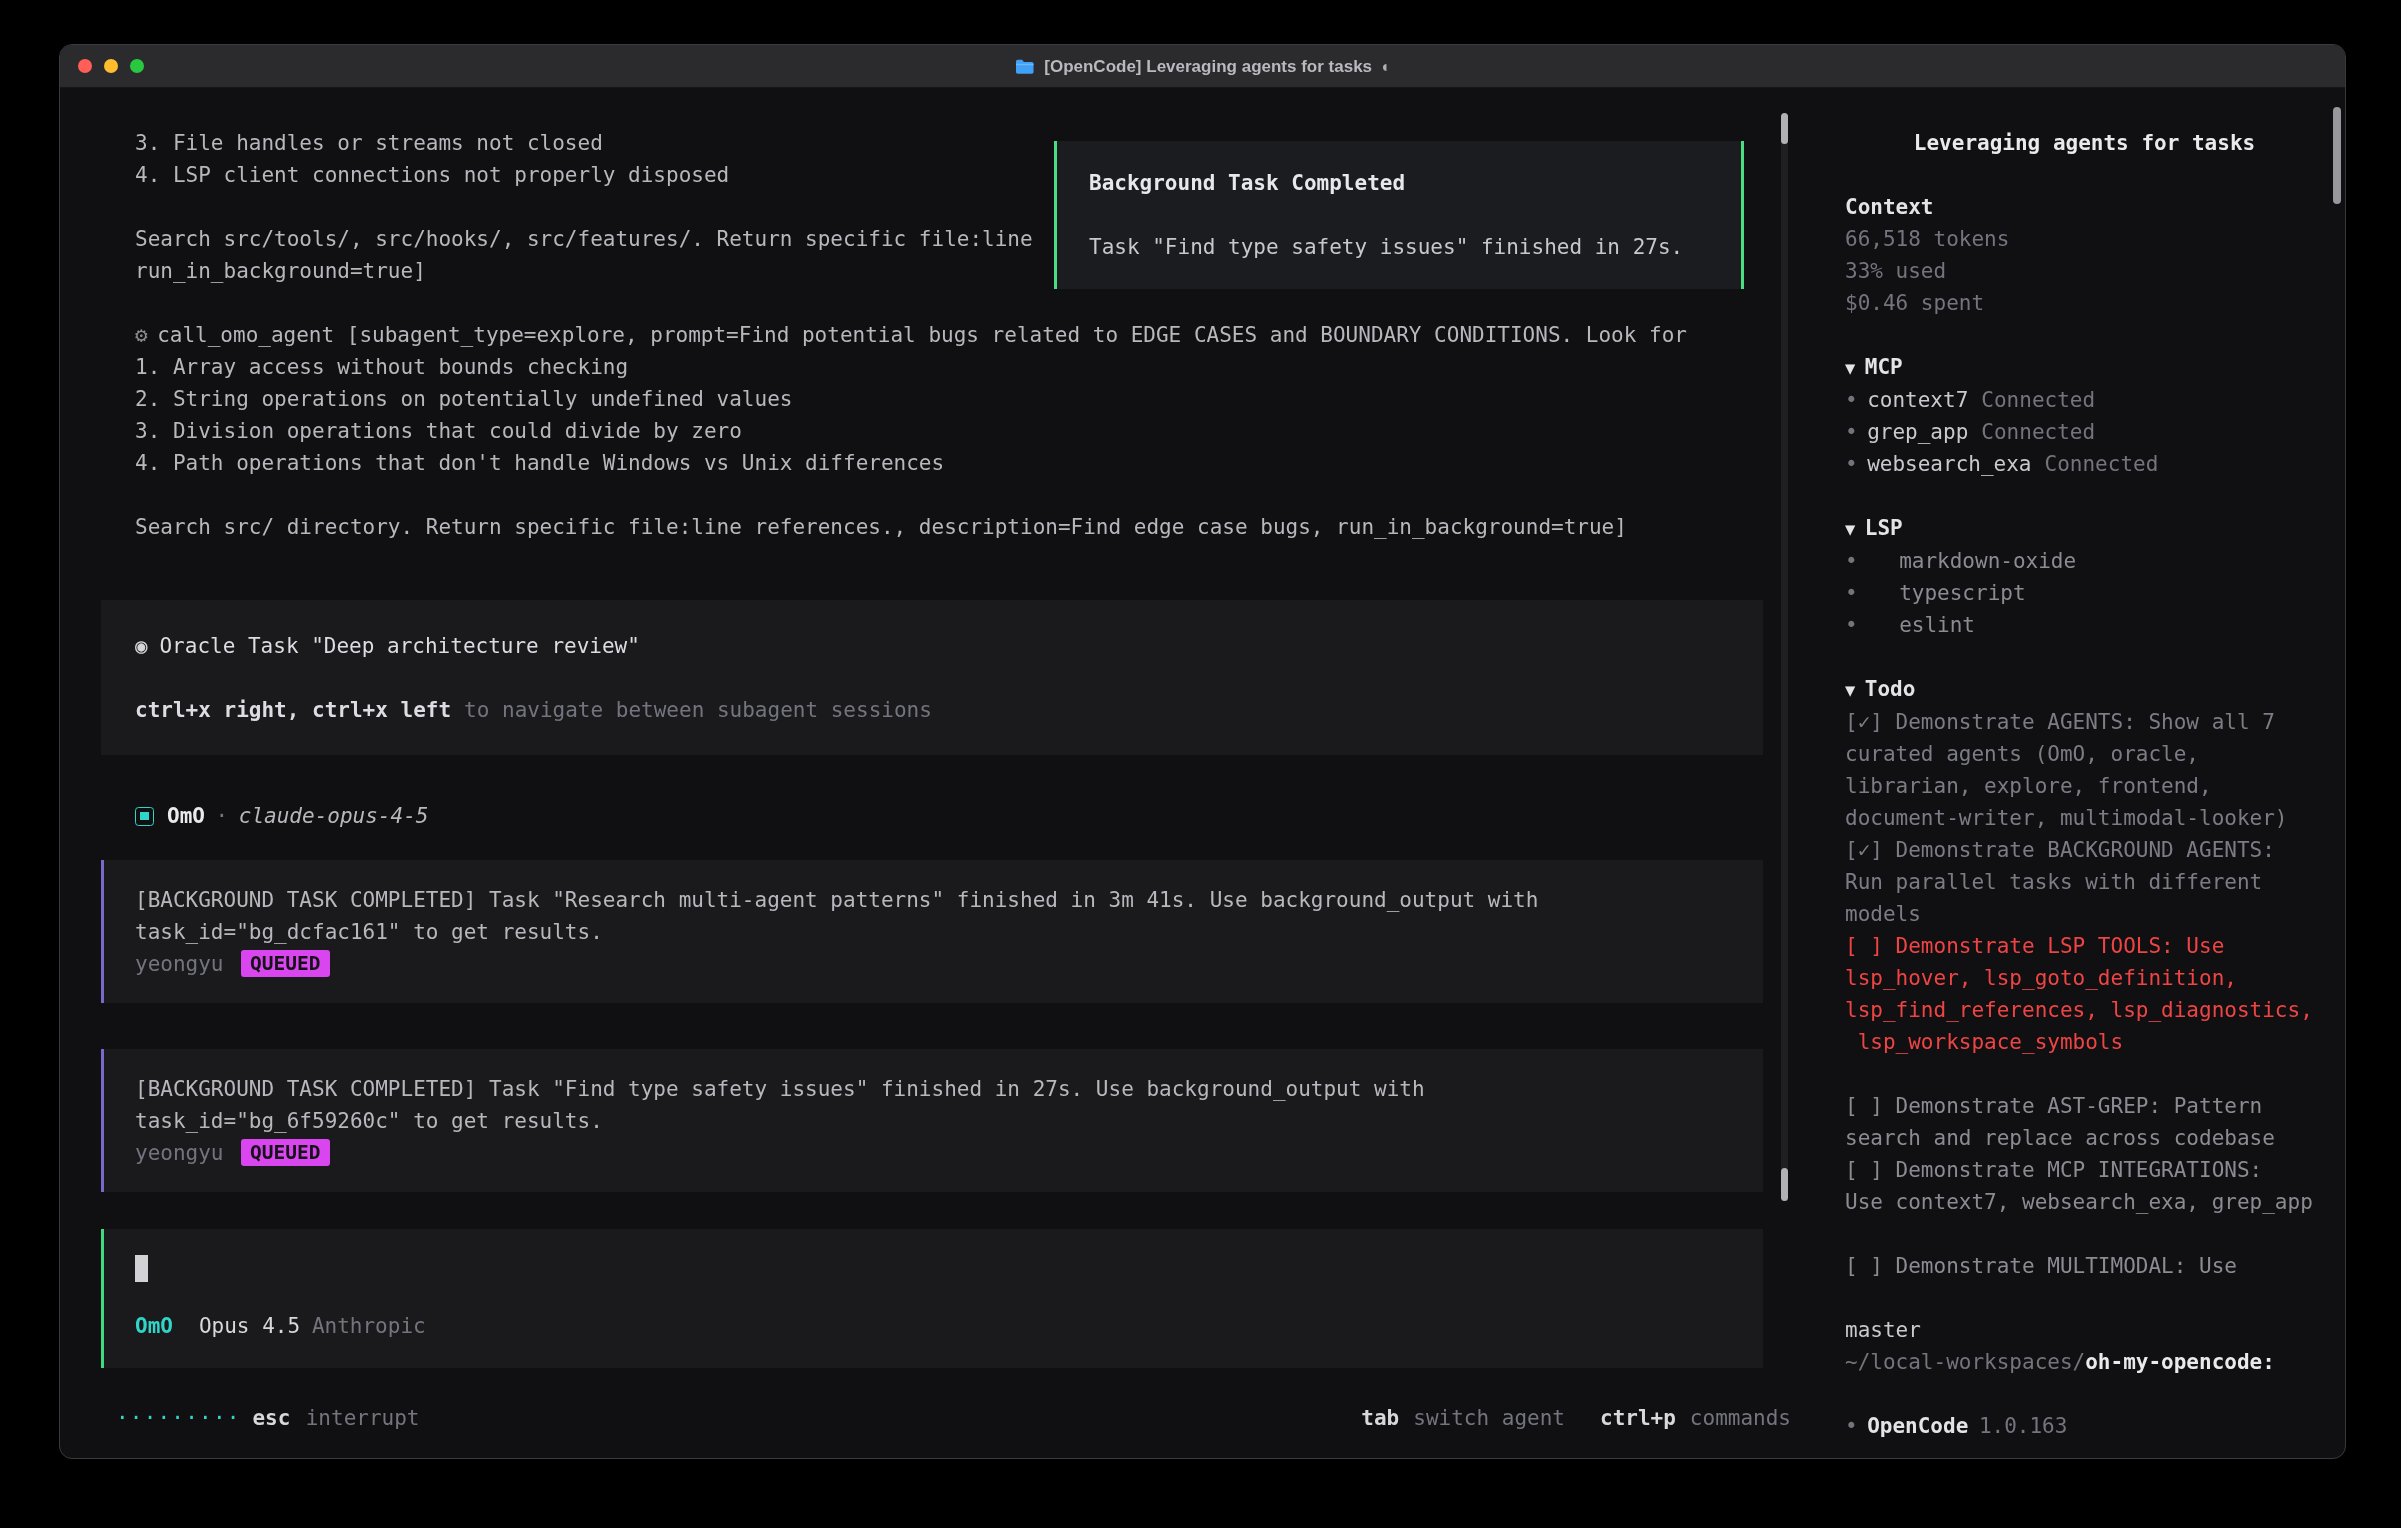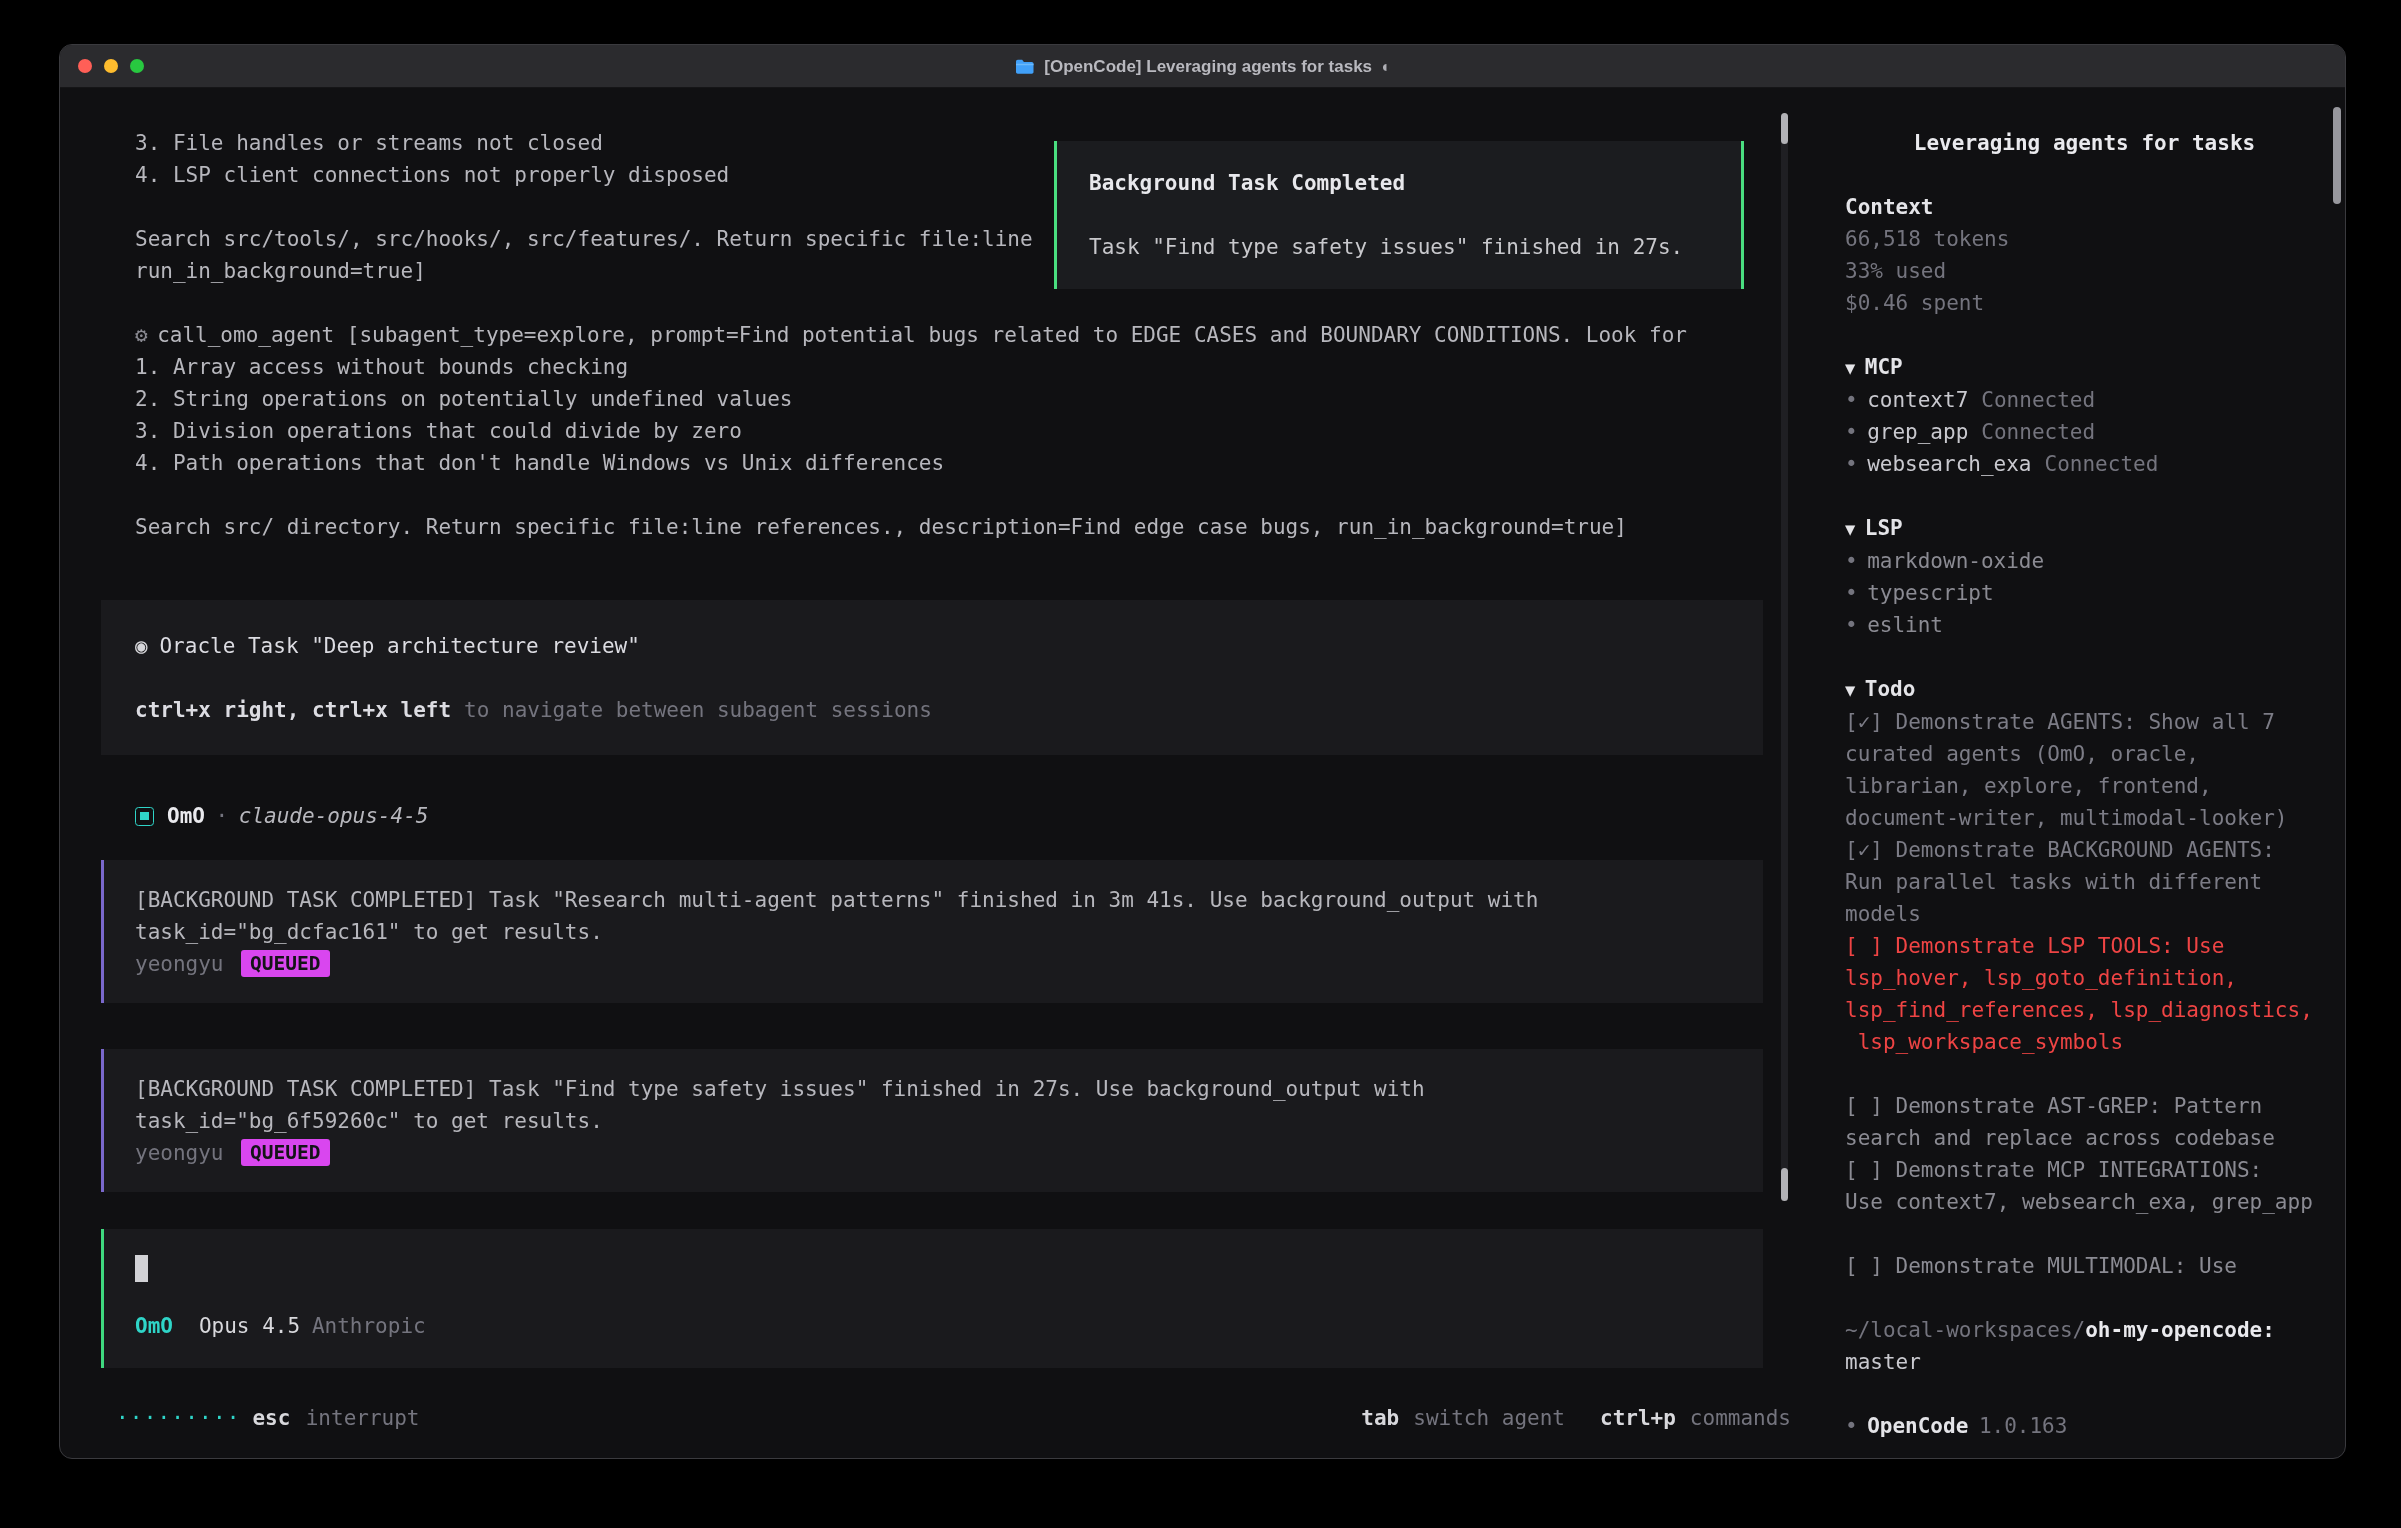--- a/index.html
+++ b/index.html
@@ -97,21 +97,21 @@
 
   
   .sidebar { position: absolute; left: 1785px; top: 43px; width: 479px; padding-top: 39px; }
   .sb-title { font-weight: 700; color: #eaeaee; text-align: center; }
   .sb-section { margin-top: 32px; }
   .sb-heading { font-weight: 700; color: #e4e4e8; }
   .tri { font-size: 17px; margin-right: 9.5px; }
   .sb-line { white-space: pre; }
   .bullet { margin-right: 9.5px; }
   .mcp-name { color: #c9c9cf; }
-  .lsp-name { color: #8b8b93; }
+  .lsp-name { color: #8b8b93; margin-left: 32px; }
   .todo-item { white-space: pre-wrap; color: #8b8b93; }
   .todo-item.done { color: #7c7c86; }
   .todo-item.active { color: #ef4444; }
   .gap-top { margin-top: 32px; }
   .sb-workspace { margin-top: 32px; }
   .branch { color: #c9c9cf; }
   .path-name { color: #eaeaee; font-weight: 700; }
   .sb-footer { margin-top: 32px; display: flex; align-items: center; }
   .app-name { color: #e4e4e8; font-weight: 700; }
   .version { margin-left: 10.6px; }
@@ -261,22 +261,22 @@
 lsp_find_references, lsp_diagnostics,
  lsp_workspace_symbols</div>
       <div class="todo-item gap-top">[ ] Demonstrate AST-GREP: Pattern
 search and replace across codebase</div>
       <div class="todo-item">[ ] Demonstrate MCP INTEGRATIONS:
 Use context7, websearch_exa, grep_app</div>
       <div class="todo-item gap-top">[ ] Demonstrate MULTIMODAL: Use</div>
     </div>
 
     <div class="sb-workspace">
+      <div class="sb-line branch">master</div>
       <div class="sb-line"><span class="dim">~/local-workspaces/</span><span class="path-name">oh-my-opencode:</span></div>
-      <div class="sb-line branch">master</div>
     </div>
 
     <div class="sb-footer">
       <span class="dim bullet">•</span>
       <span class="app-name">OpenCode</span>
       <span class="dim version">1.0.163</span>
     </div>
   </div>
 
 </div>

